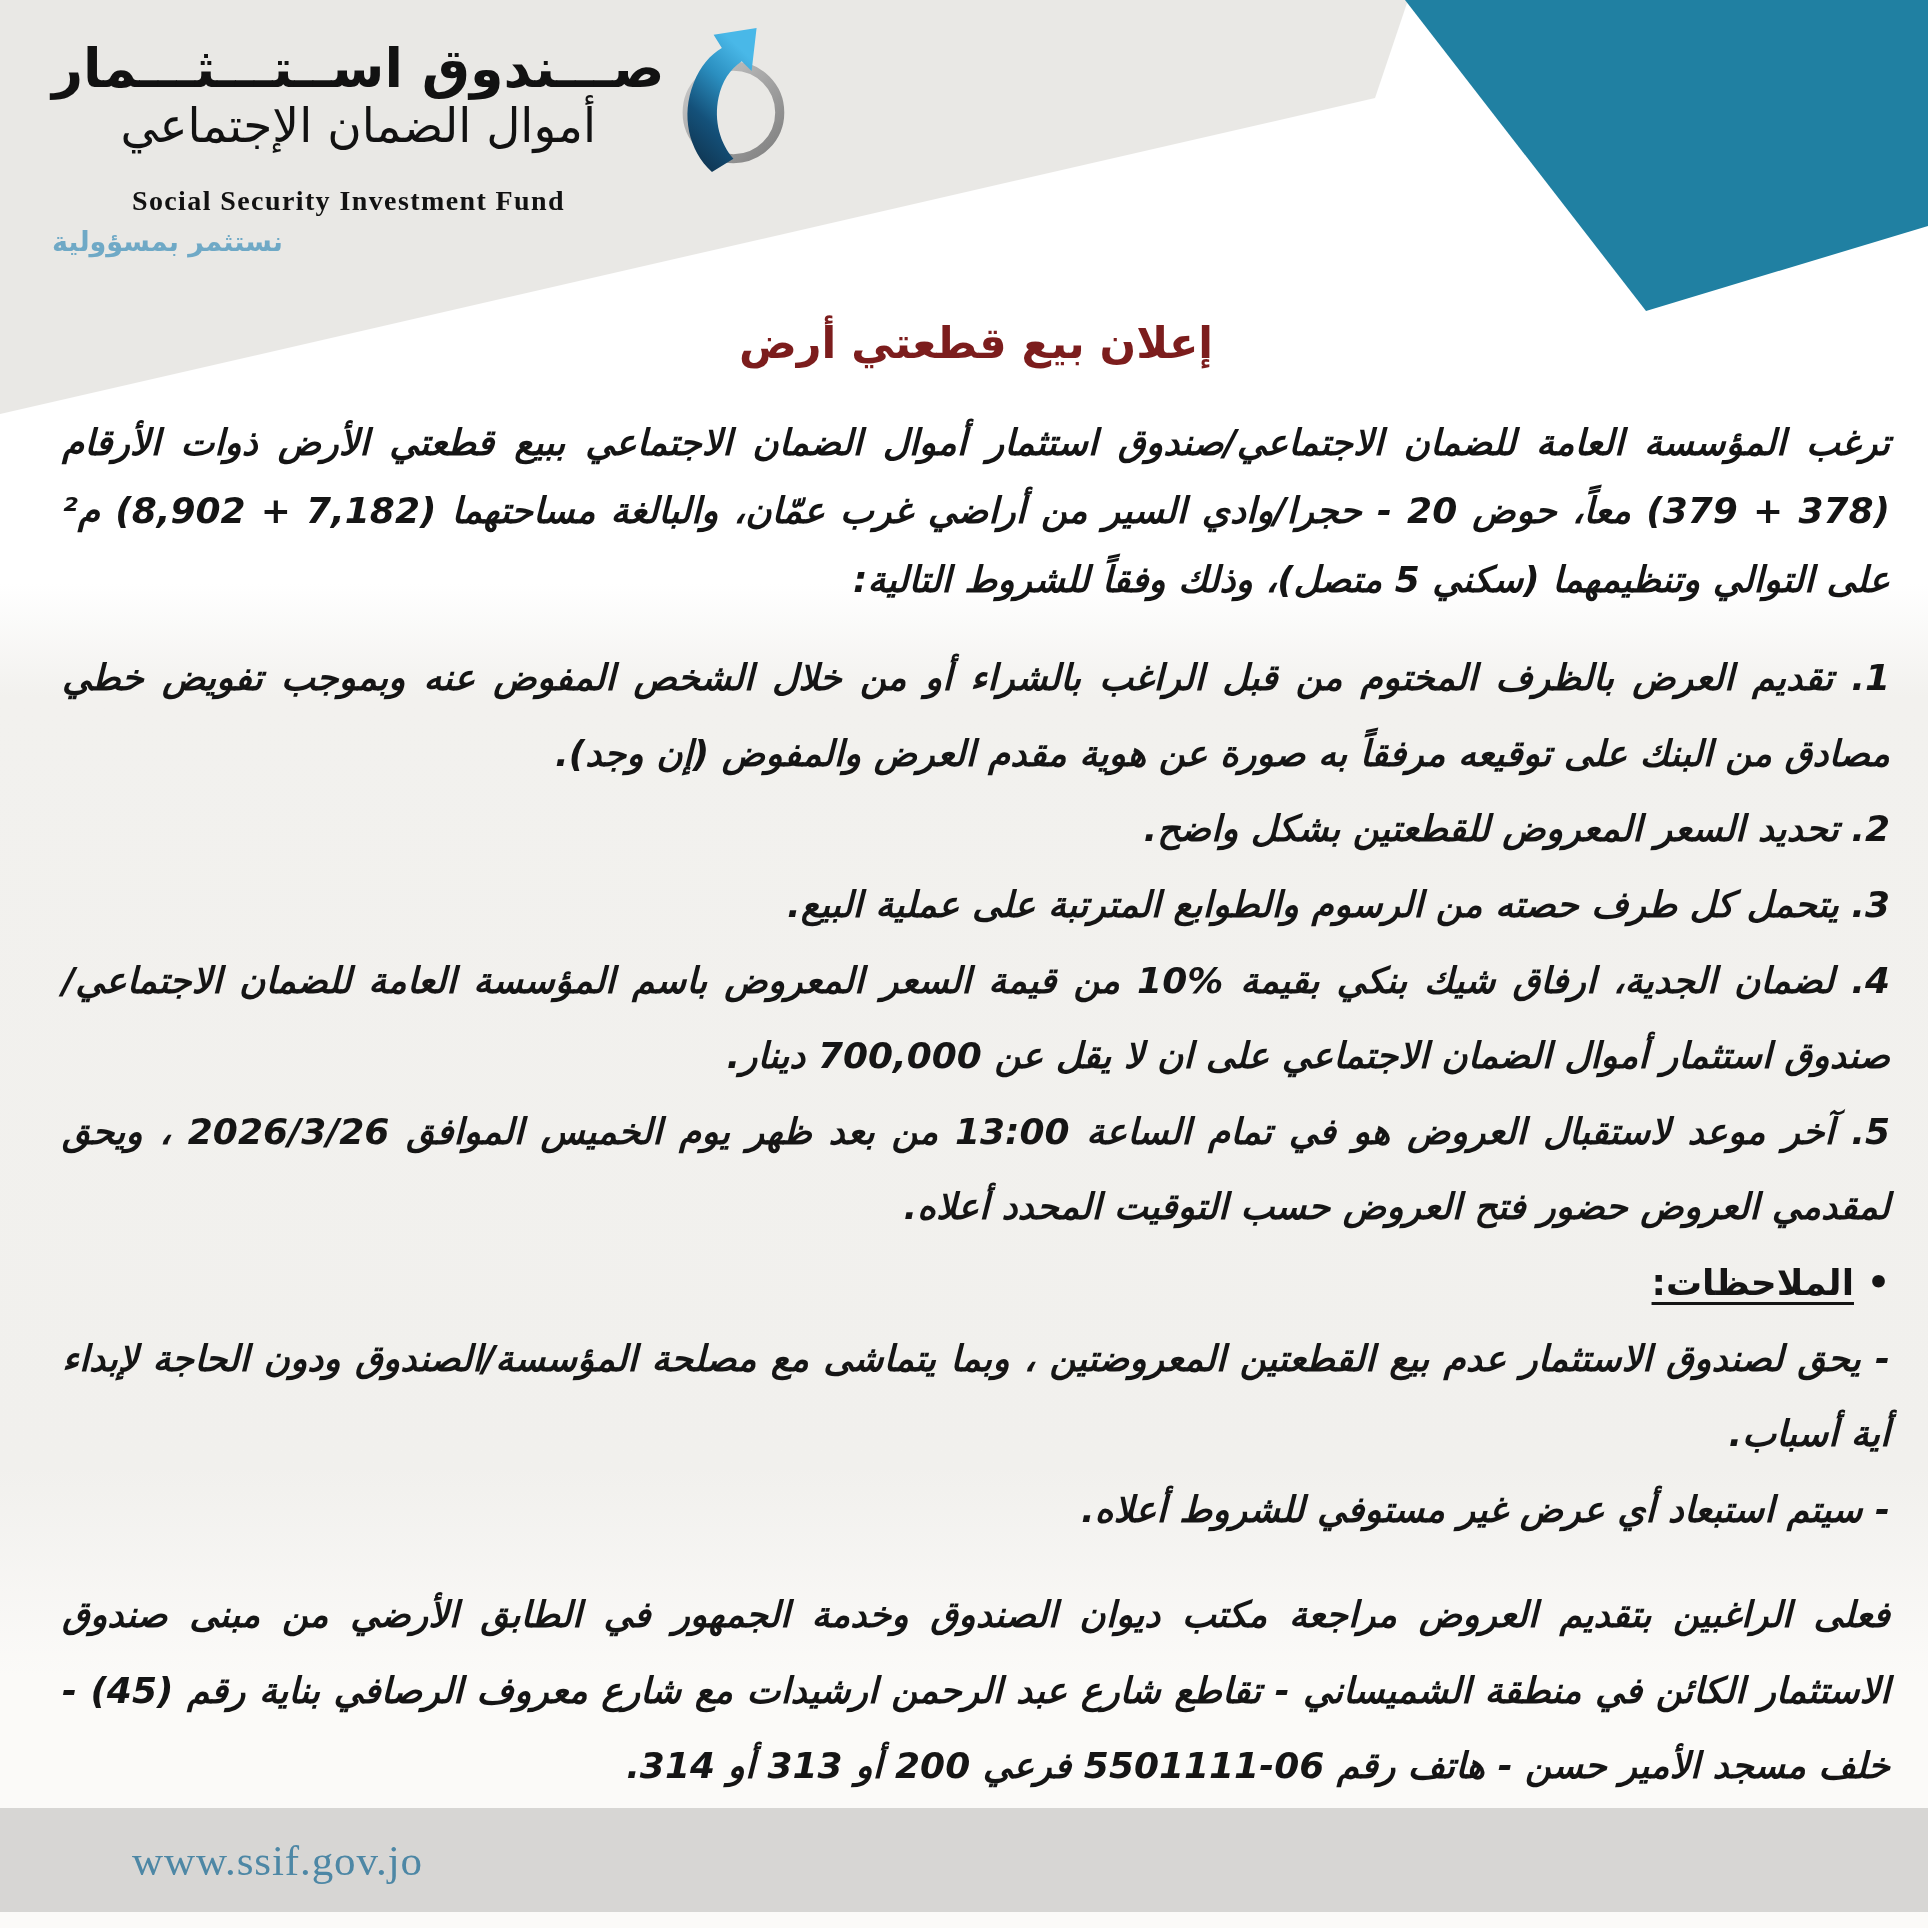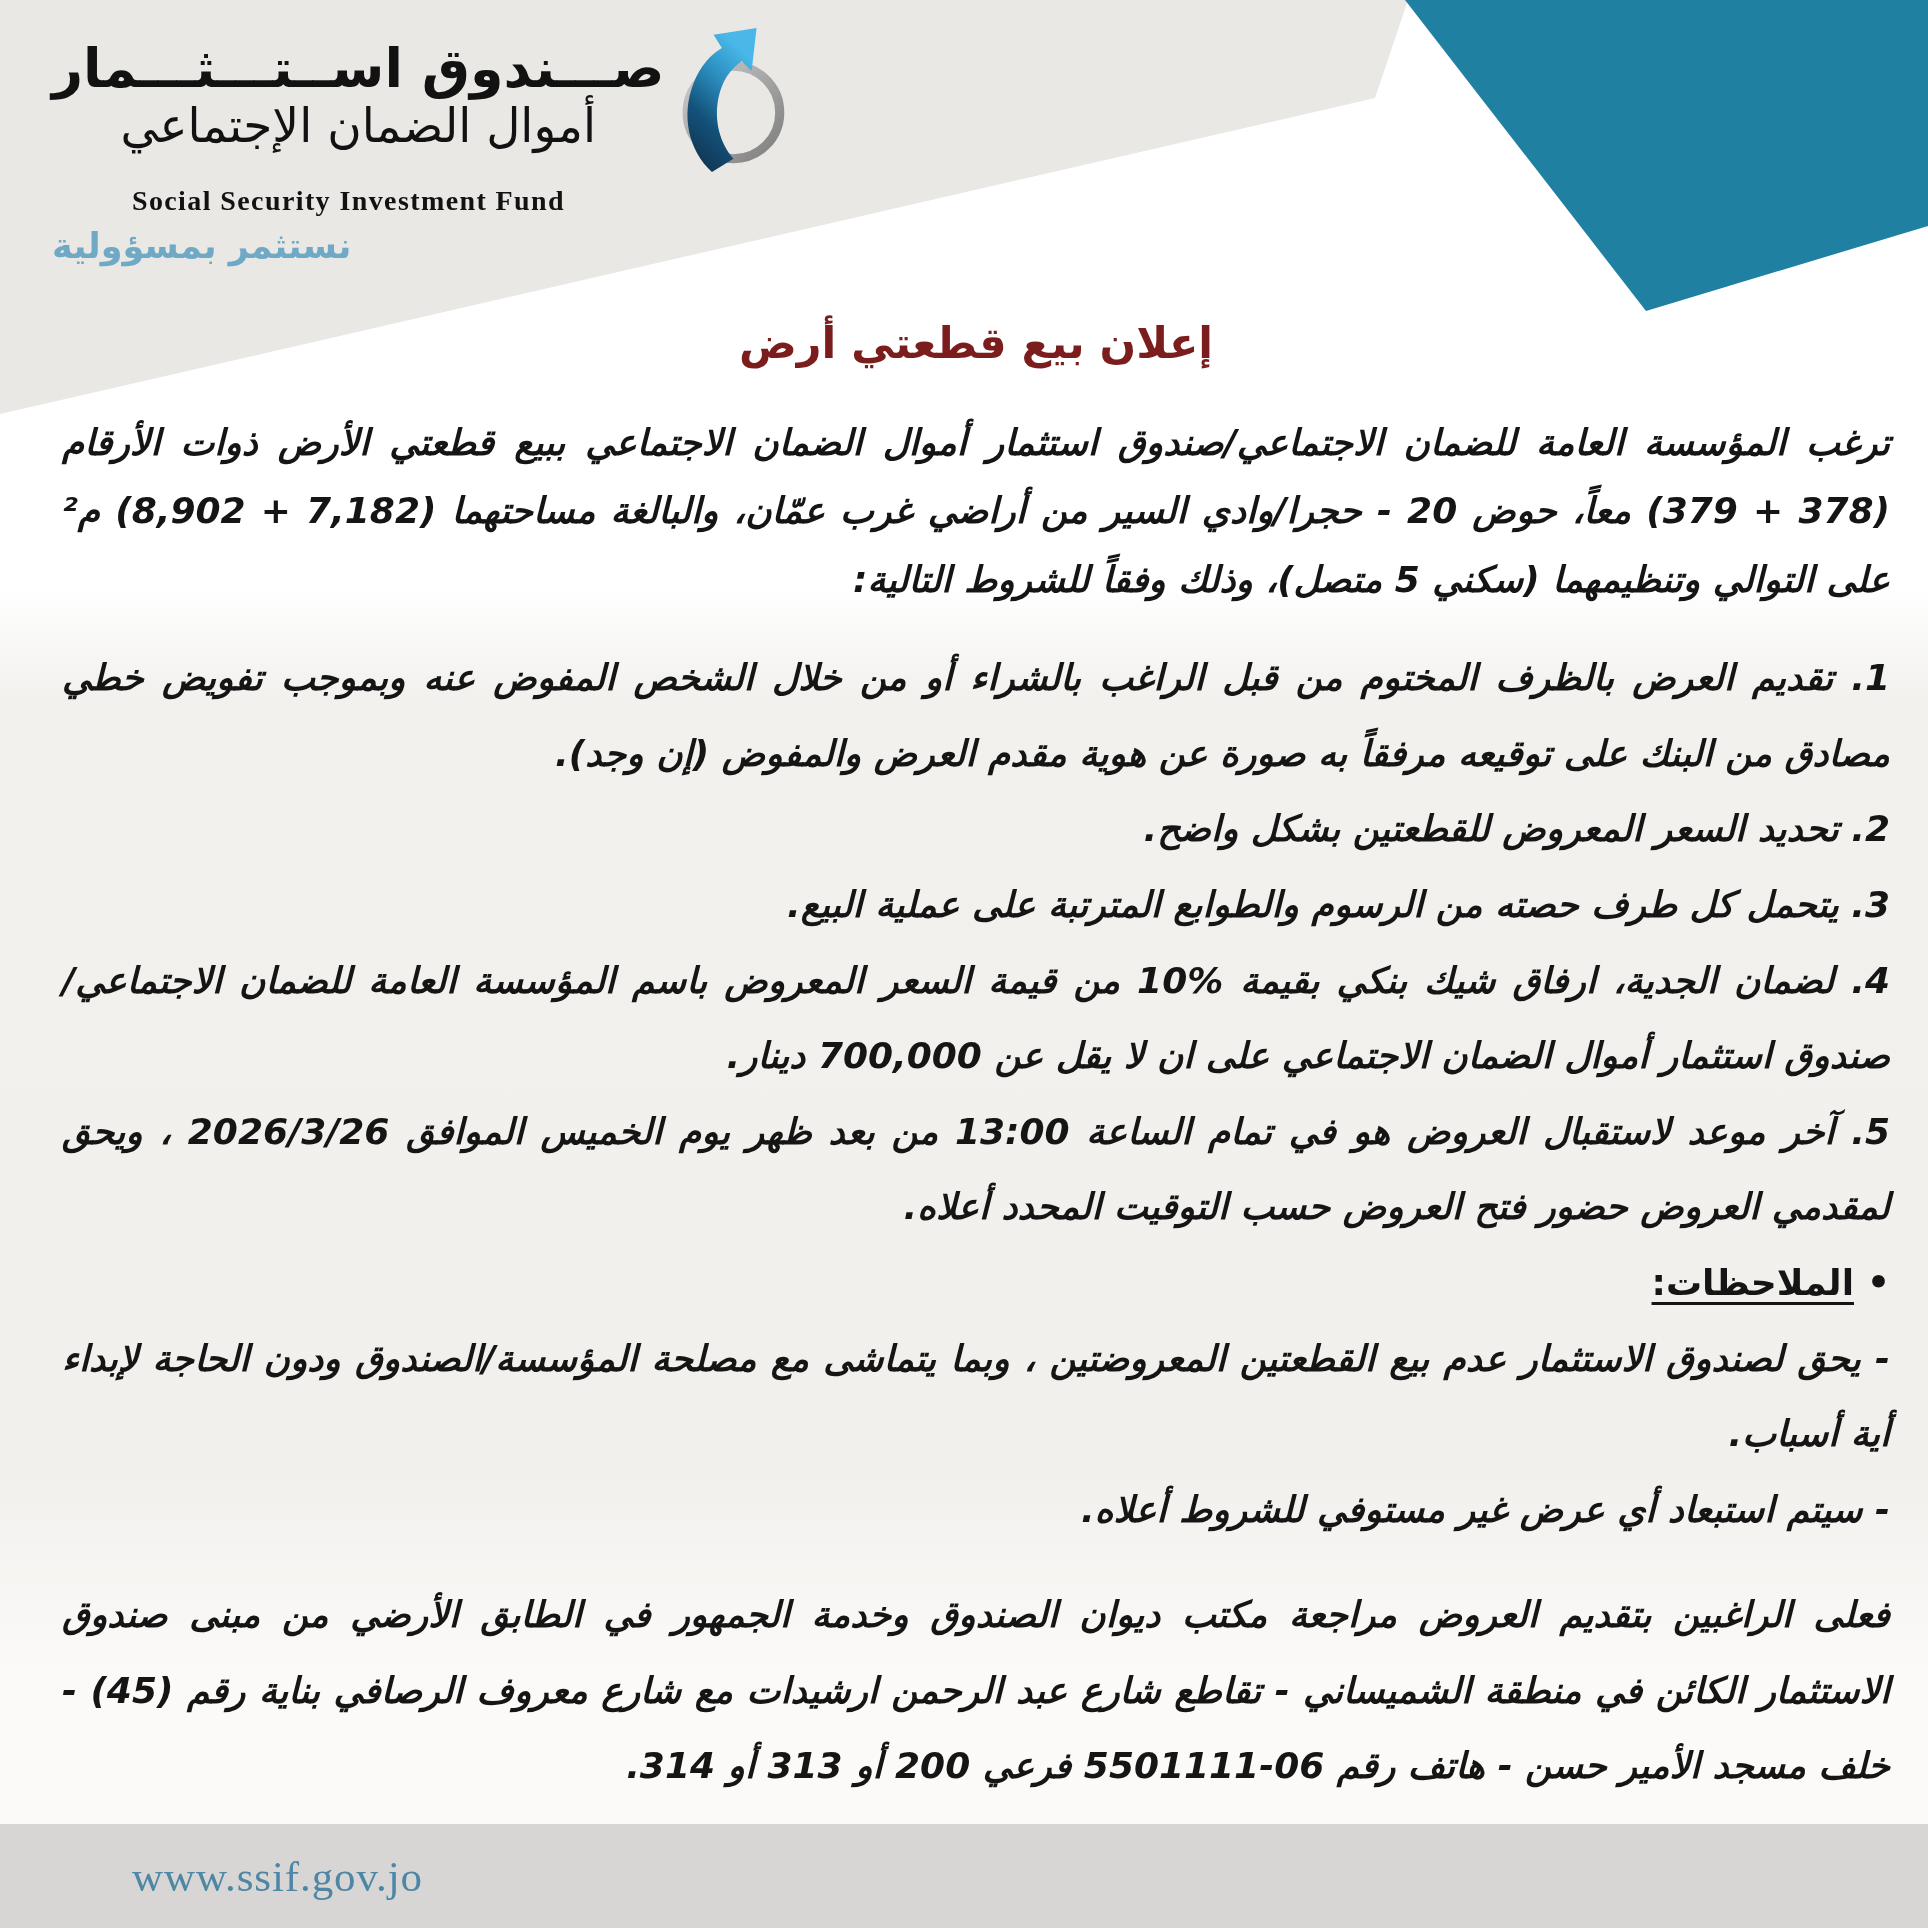--- a/index.html
+++ b/index.html
@@ -25,42 +25,42 @@
   .logo-row{display:flex;flex-direction:row-reverse;align-items:flex-start;}
   .logo-ar{flex:1;text-align:center;color:#121212;padding-top:13px;}
   .logo-ar .l1{font-size:54px;font-weight:700;line-height:1.1;white-space:nowrap;}
   .logo-ar .l2{font-size:47px;font-weight:400;line-height:1.2;white-space:nowrap;}
   .emblem{width:124px;height:153px;margin-right:5.6px;flex:0 0 auto;}
   .logo-en{
     direction:ltr;text-align:right;margin-top:5.6px;
     font-family:"Liberation Serif",serif;font-weight:700;font-size:28px;
     letter-spacing:1.4px;color:#121212;white-space:nowrap;
   }
-  .logo-tag{direction:rtl;text-align:left;margin-top:9.4px;font-size:35px;font-weight:700;color:#6fa9c6;}
+  .logo-tag{direction:rtl;text-align:left;margin-top:9.4px;font-size:27px;font-weight:700;color:#6fa9c6;}
   
   .content{position:absolute;inset:0;z-index:4;padding:0 38px;direction:rtl;margin-left:24px;}
   .title{
     margin:318px 0 0;text-align:center;
     font-size:43px;font-weight:700;color:#7c1d1d;letter-spacing:0;
   }
   .para{
     color:#151515;font-weight:700;font-size:36px;
     text-align:justify;text-justify:inter-word;margin:0;font-style:italic;
   }
   .intro{margin-top:41px;line-height:1.9;}
   .list{margin-top:26px;}
   .item{line-height:2.1;}
   .notes-head{line-height:2.1;font-size:36px;font-weight:700;color:#151515;}
   .notes-head .bullet{margin-left:13px;}
   .u{text-decoration:underline;text-underline-offset:6.6px;text-decoration-thickness:2.8px;}
   .note{line-height:2.1;}
   .closing{margin-top:30px;line-height:2.1;}
   
   .footer{
-    position:absolute;left:0;right:0;bottom:0;height:104px;z-index:5;
+    position:absolute;left:0;right:0;bottom:16px;height:104px;z-index:5;
     background:#d7d6d4;display:flex;align-items:center;
   }
   .url{
     margin-left:132px;direction:ltr;
     font-family:"Liberation Serif",serif;font-size:43px;color:#4d87a5;letter-spacing:0.9px;
   }
 </style>
 </head>
 <body>
 

